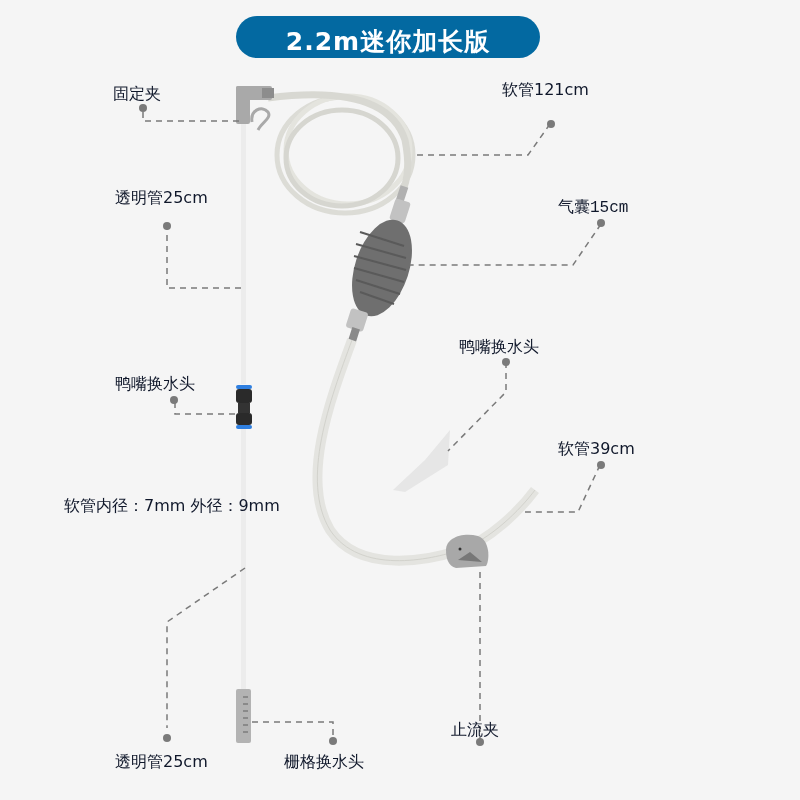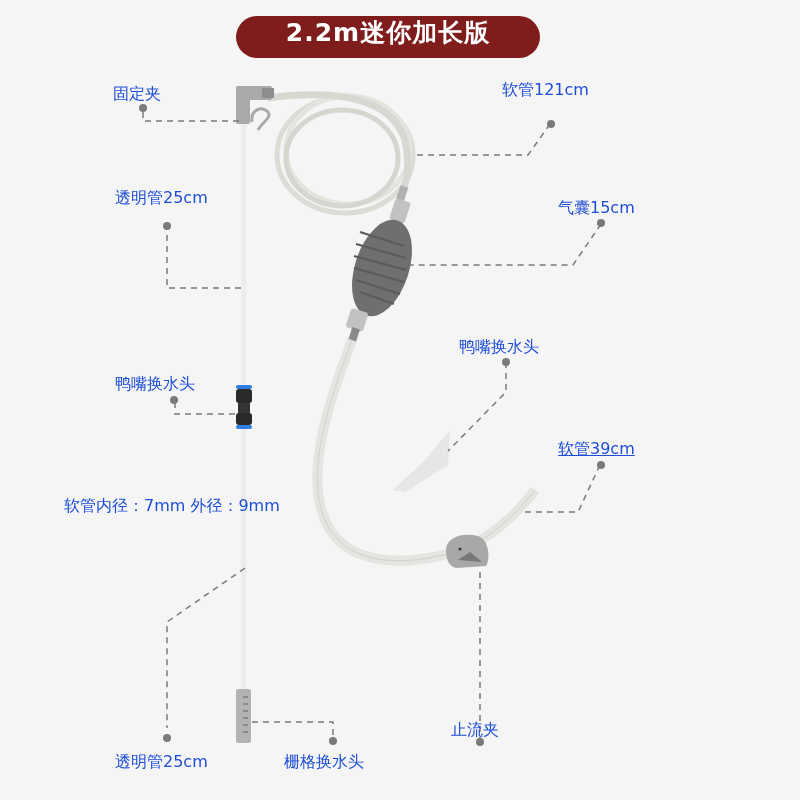--- a/index.html
+++ b/index.html
@@ -1,21 +1,21 @@
 <!DOCTYPE html>
 <html><head>
 <meta charset="utf-8">
 <style>
   html, body { margin:0; padding:0; }
   body { width:800px; height:800px; background:#f5f5f5; position:relative; overflow:hidden;
          font-family:"DejaVu Sans","Liberation Sans",sans-serif; color:#333; }
   .title-pill { position:absolute; left:236px; top:16px; width:304px; height:42px; border-radius:21px;
-                background:#7f1d1d; color:#fff; font-size:25px; font-weight:bold;
-                display:flex; align-items:flex-start; justify-content:center; letter-spacing:1px; }
-  .label { position:absolute; font-size:16px; color:#1d4ed8; white-space:nowrap; line-height:20px; }
+                background:#0369a1; color:#fff; font-size:25px; font-weight:bold;
+                display:flex; align-items:flex-end; justify-content:center; letter-spacing:1px; }
+  .label { position:absolute; font-size:16px; color:#0f172a; white-space:nowrap; line-height:20px; }
   svg.diagram { position:absolute; left:0; top:0; }
 </style>
 </head>
 <body>
 
 <div class="title-pill">
   <span>2.2m迷你加长版</span>
 </div>
 
 <svg class="diagram" width="800" height="800" viewBox="0 0 800 800">
@@ -107,20 +107,20 @@
     <circle cx="601" cy="465" r="4"></circle>
     <circle cx="167" cy="738" r="4"></circle>
     <circle cx="333" cy="741" r="4"></circle>
     <circle cx="480" cy="742" r="4"></circle>
   </g>
 </svg>
 
 <div class="label" style="left:113px; top:84px;">固定夹</div>
 <div class="label" style="left:502px; top:80px;">软管121cm</div>
 <div class="label" style="left:115px; top:188px;">透明管25cm</div>
-<div class="label" style="left:558px; top:198px;">气囊15cm</div>
+<div class="label" style="left:558px; top:198px;font-family:Liberation Mono, monospace;">气囊15cm</div>
 <div class="label" style="left:459px; top:337px;">鸭嘴换水头</div>
 <div class="label" style="left:115px; top:374px;">鸭嘴换水头</div>
-<div class="label" style="left:558px; top:439px;text-decoration:underline;">软管39cm</div>
+<div class="label" style="left:558px; top:439px;">软管39cm</div>
 <div class="label" style="left:64px; top:496px;">软管内径：7mm 外径：9mm</div>
 <div class="label" style="left:115px; top:752px;">透明管25cm</div>
 <div class="label" style="left:284px; top:752px;">栅格换水头</div>
 <div class="label" style="left:451px; top:720px;">止流夹</div>
 
 </body></html>

